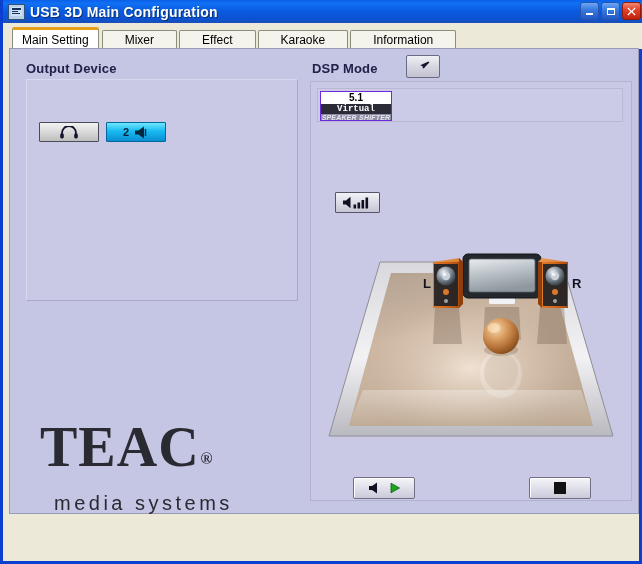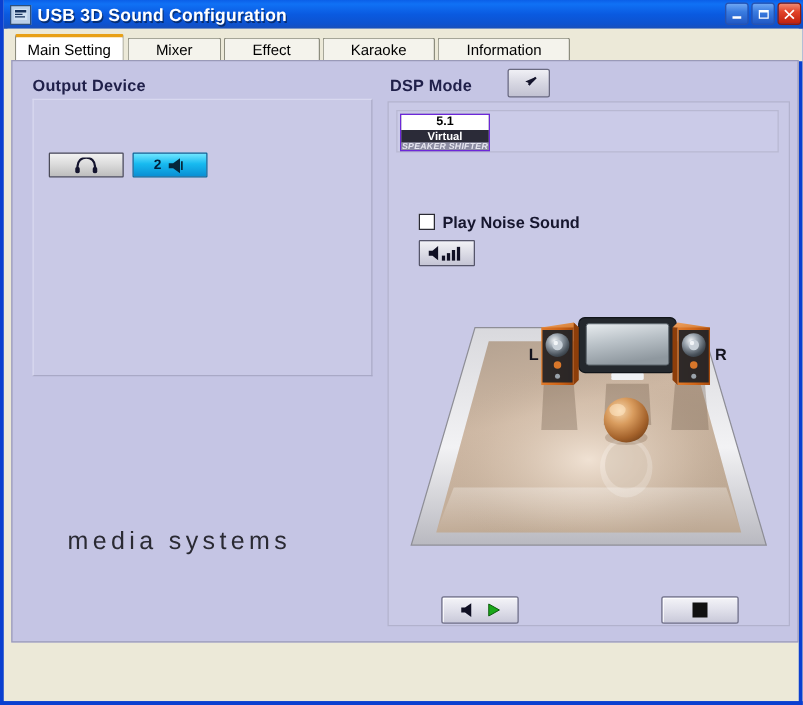--- a/index.html
+++ b/index.html
@@ -163,21 +163,21 @@
     position:absolute;left:2px;top:2px;width:72px;height:30px;
     border:1px solid #6d28d9;box-sizing:border-box;
     background:#8b8ba0;overflow:hidden;
   }
   .badge-51{
     height:12px;background:#ffffff;color:#000;
     font-size:10px;font-weight:bold;text-align:center;line-height:12px;
   }
   .badge-v{
     height:10px;background:#2b2b38;color:#fff;
-    font-size:9px;font-weight:bold;text-align:center;line-height:10px;
+    font-size:9px;font-weight:bold;text-align:center;line-height:10px;font-family:Liberation Mono, monospace;
   }
   .badge-ss{
     height:8px;background:#8c8ca2;color:#e6e6f0;
     font-size:7px;font-weight:bold;font-style:italic;
     text-align:center;line-height:8px;letter-spacing:.2px;
   }
 
   .noise-row{position:absolute;left:24px;top:88px;display:flex;align-items:center;gap:6px;}
   .cb{
     width:13px;height:13px;box-sizing:border-box;
@@ -234,21 +234,21 @@
 
   <div class="titlebar">
     <div class="title-icon">
       <svg width="11" height="9" viewBox="0 0 11 9">
         <rect x="0" y="0" width="11" height="9" fill="#cfe0f2"></rect>
         <rect x="1" y="1" width="9" height="2" fill="#16325c"></rect>
         <rect x="1" y="4" width="6" height="1" fill="#16325c"></rect>
         <rect x="1" y="6" width="8" height="1" fill="#16325c"></rect>
       </svg>
     </div>
-    <div class="title-text">USB 3D Sound Configuration</div>
+    <div class="title-text">USB 3D Main Configuration</div>
 
     <div class="win-btns">
       <div class="wbtn min">
           <i></i>
         </div>
       <div class="wbtn max">
           <i></i>
         </div>
       <div class="wbtn close">
         <svg width="9" height="9" viewBox="0 0 9 9">
@@ -290,20 +290,21 @@
             <svg width="16" height="13" viewBox="0 0 16 13">
               <path d="M2 4.5 L5.5 4.5 L11 0.5 L11 12.5 L5.5 8.5 L2 8.5 Z" fill="#06283c"></path>
               <path d="M12.5 3 L12.5 10" stroke="#06283c" stroke-width="1.4"></path>
             </svg>
           </div>
         </div>
 
       </div>
 
       <div class="teac">
+        <div class="teac-main"><span>TEAC</span><span class="teac-r">®</span></div>
         <div class="teac-sub">media systems</div>
       </div>
 
     </div>
 
     <div class="right-col">
 
       <div class="grp-label" id="dsp-label">DSP Mode</div>
 
       <div class="dsp-tool">
@@ -316,24 +317,20 @@
       <div class="rpanel">
 
         <div class="mode-slot">
           <div class="badge">
             <div class="badge-51">5.1</div>
             <div class="badge-v">Virtual</div>
             <div class="badge-ss">SPEAKER SHIFTER</div>
           </div>
         </div>
 
-        <div class="noise-row">
-          <span class="cb"></span>
-          <span class="noise-text">Play Noise Sound</span>
-        </div>
 
         <div class="noise-btn">
           <svg width="32" height="13" viewBox="0 0 32 13">
             <path d="M1 4.5 L4 4.5 L8.5 0.8 L8.5 12.2 L4 8.5 L1 8.5 Z" fill="#101024"></path>
             <rect x="11.5" y="8.5" width="2.6" height="4" fill="#101024"></rect>
             <rect x="15.5" y="6.5" width="2.6" height="6" fill="#101024"></rect>
             <rect x="19.5" y="4.0" width="2.6" height="8.5" fill="#101024"></rect>
             <rect x="23.5" y="1.5" width="2.6" height="11" fill="#101024"></rect>
           </svg>
         </div>

